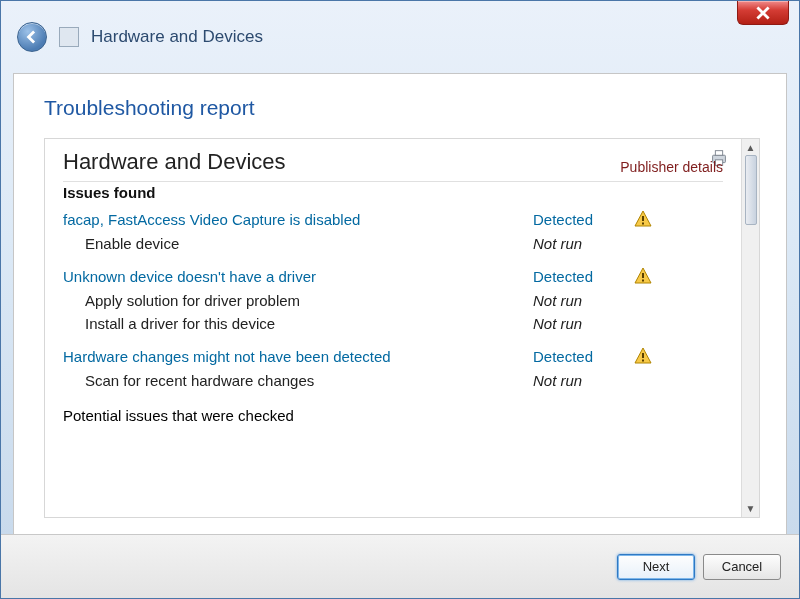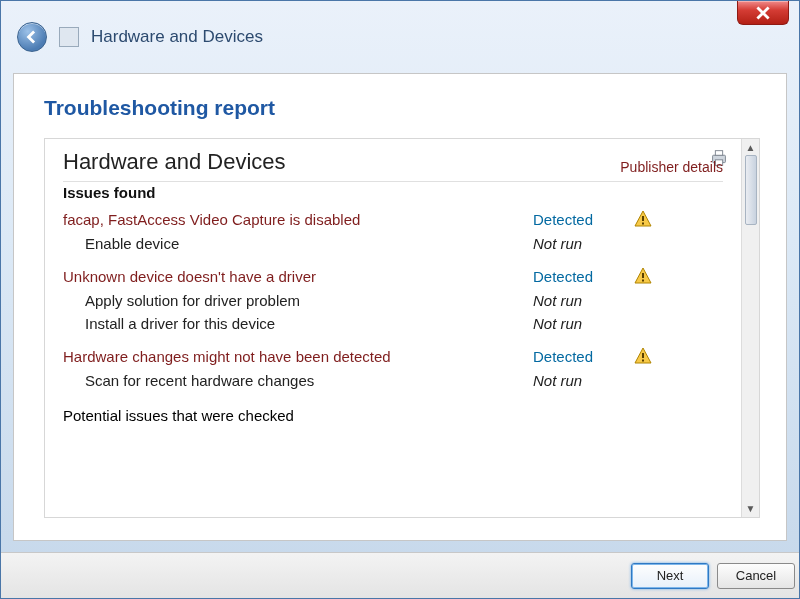--- a/index.html
+++ b/index.html
@@ -61,21 +61,21 @@
     margin: 0 12px;
     border: 1px solid #c6c6c6;
     height: 468px;
     padding: 22px 26px 10px 30px;
     position: relative;
   }
 
   .report-title {
     color: #1f58a3;
     font-size: 21px;
-    font-weight: 700;
+    font-weight: 400;
     margin-bottom: 18px;
   }
 
   .report-box {
     border: 1px solid #d7d7d7;
     height: 380px;
     position: relative;
   }
 
   .report-scroll {
@@ -126,21 +126,21 @@
     font-size: 15px;
     margin: 2px 0 8px;
     color: #111;
   }
 
   .issue { margin-bottom: 14px; }
   .issue-head {
     display: flex; align-items: center;
   }
   .issue-title {
-    color: #7f1d1d;
+    color: #0369a1;
     font-size: 15px;
     flex: 0 0 470px;
   }
   .issue-status {
     flex: 0 0 100px;
     color: #0369a1;
     font-size: 15px;
   }
   .issue-icon { width: 20px; height: 20px; }
   .issue-step {
@@ -162,27 +162,27 @@
 
   .potential {
     margin-top: 18px;
     font-weight: 400;
     font-size: 15px;
   }
 
   .footer {
     position: absolute;
     bottom: 0; left: 0; right: 0;
-    height: 46px;
+    height: 64px;
     border-top: 1px solid #c8c8c8;
     background: linear-gradient(180deg,#f3f3f3,#e4e4e4);
     display: flex;
     justify-content: flex-end;
     align-items: center;
-    padding: 0 4px;
+    padding: 0 18px;
     gap: 8px;
   }
   .btn {
     min-width: 78px;
     height: 26px;
     font-size: 13px;
     border: 1px solid #8a8a8a;
     background: linear-gradient(180deg,#fdfdfd,#e5e5e5);
     border-radius: 3px;
     padding: 0 12px;

